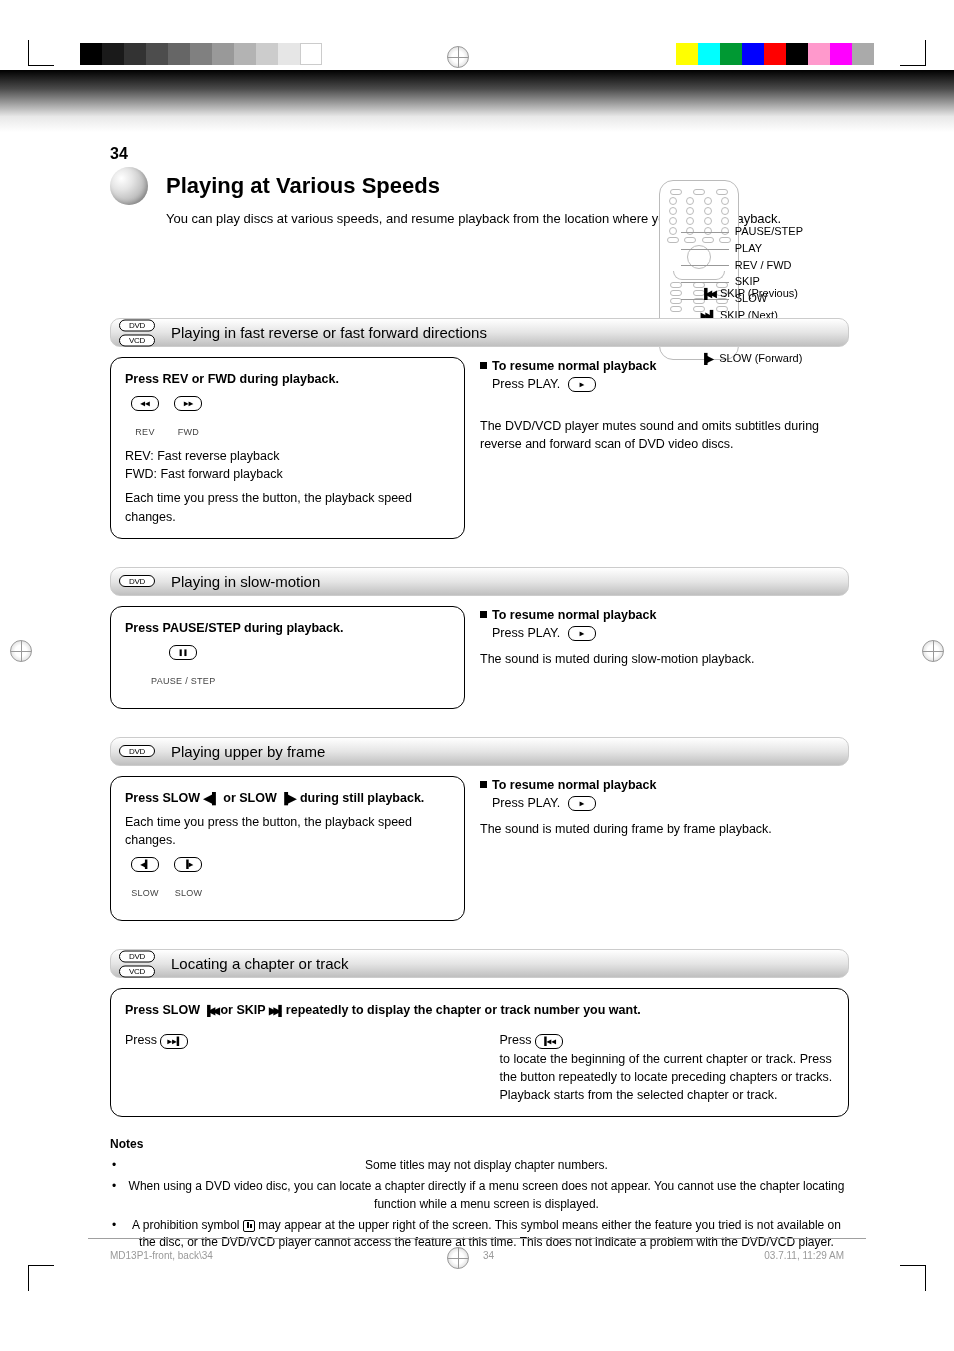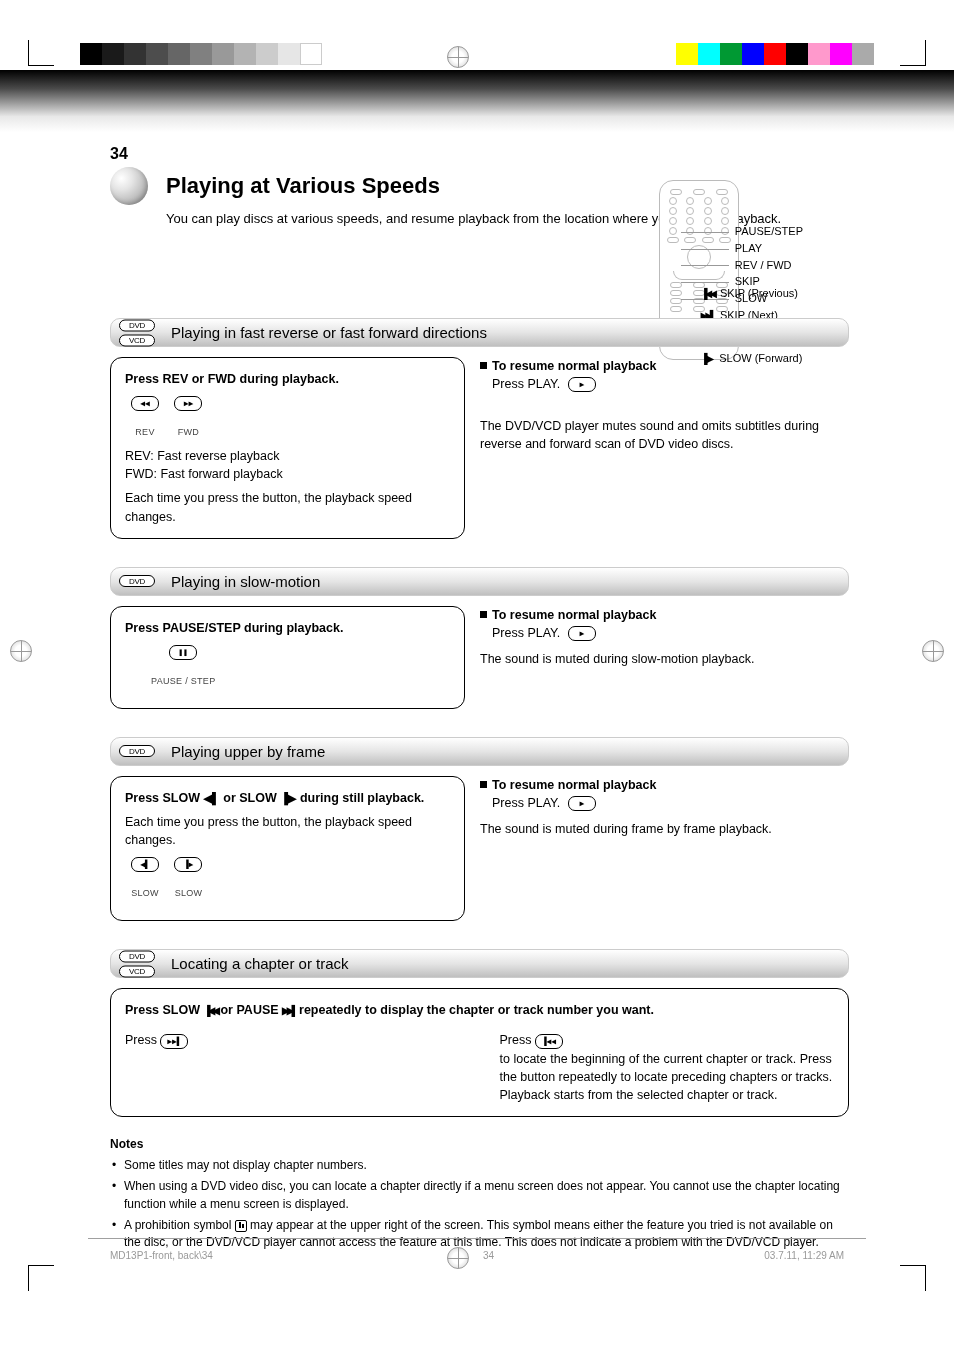--- a/index.html
+++ b/index.html
@@ -110,21 +110,21 @@
     vertical-align:middle; text-align:center; font-size:8px; line-height:13px; padding:0 4px;
     background:#fff; font-family:monospace;
   }
   .btn-group { margin:8px 0; white-space:nowrap; }
   .btn-row.indent { padding-left:20px; }
 
   .lbl-under { font-size:9px; color:#444; text-align:center; margin-top:15px; letter-spacing:0.3px; }
   .inline-pair { display:inline-flex; flex-direction:column; align-items:center; margin:0 6px; vertical-align:top; }
 
   .notes-head { font-size:12px; font-weight:bold; margin-top:20px; }
-  .notes ul { margin-top:6px; font-size:12px; line-height:1.45; padding-left:0; list-style:none; }
+  .notes ul { margin-top:6px; font-size:12px; line-height:1.45; padding-left:0; list-style:none;text-align:center; }
   .notes li { position:relative; padding-left:14px; margin-bottom:4px; }
   .notes li::before { content:'•'; position:absolute; left:2px; top:0; }
   .hand-icon {
     display:inline-block; width:12px; height:12px; vertical-align:middle;
     border:1px solid #000; border-radius:2px;
     background:
       linear-gradient(#000,#000) 3px 1px/2px 6px no-repeat,
       linear-gradient(#000,#000) 6px 3px/2px 4px no-repeat,
       #fff;
   }
@@ -390,21 +390,21 @@
       <span class="disc-badge">DVD</span>
       <span class="disc-badge">VCD</span>
     </span>
     <span>Locating a chapter or track</span>
   </div>
   <div class="content-row">
     <div class="left-box" style="width:100%">
       <strong>
         <span>Press SLOW</span>
         <span class="sym sym-prev"></span>
-        <span>or PAUSE</span>
+        <span>or SKIP</span>
         <span class="sym sym-next"></span>
         <span>repeatedly to display the chapter or track number you want.</span>
       </strong>
       <div style="display:flex; gap:40px; margin-top:12px;">
         <div style="flex:1">
           <span>Press</span>
           <span class="btn-oval">▶▶▌</span><br>
         </div>
         <div style="flex:1">
           <span>Press</span>

